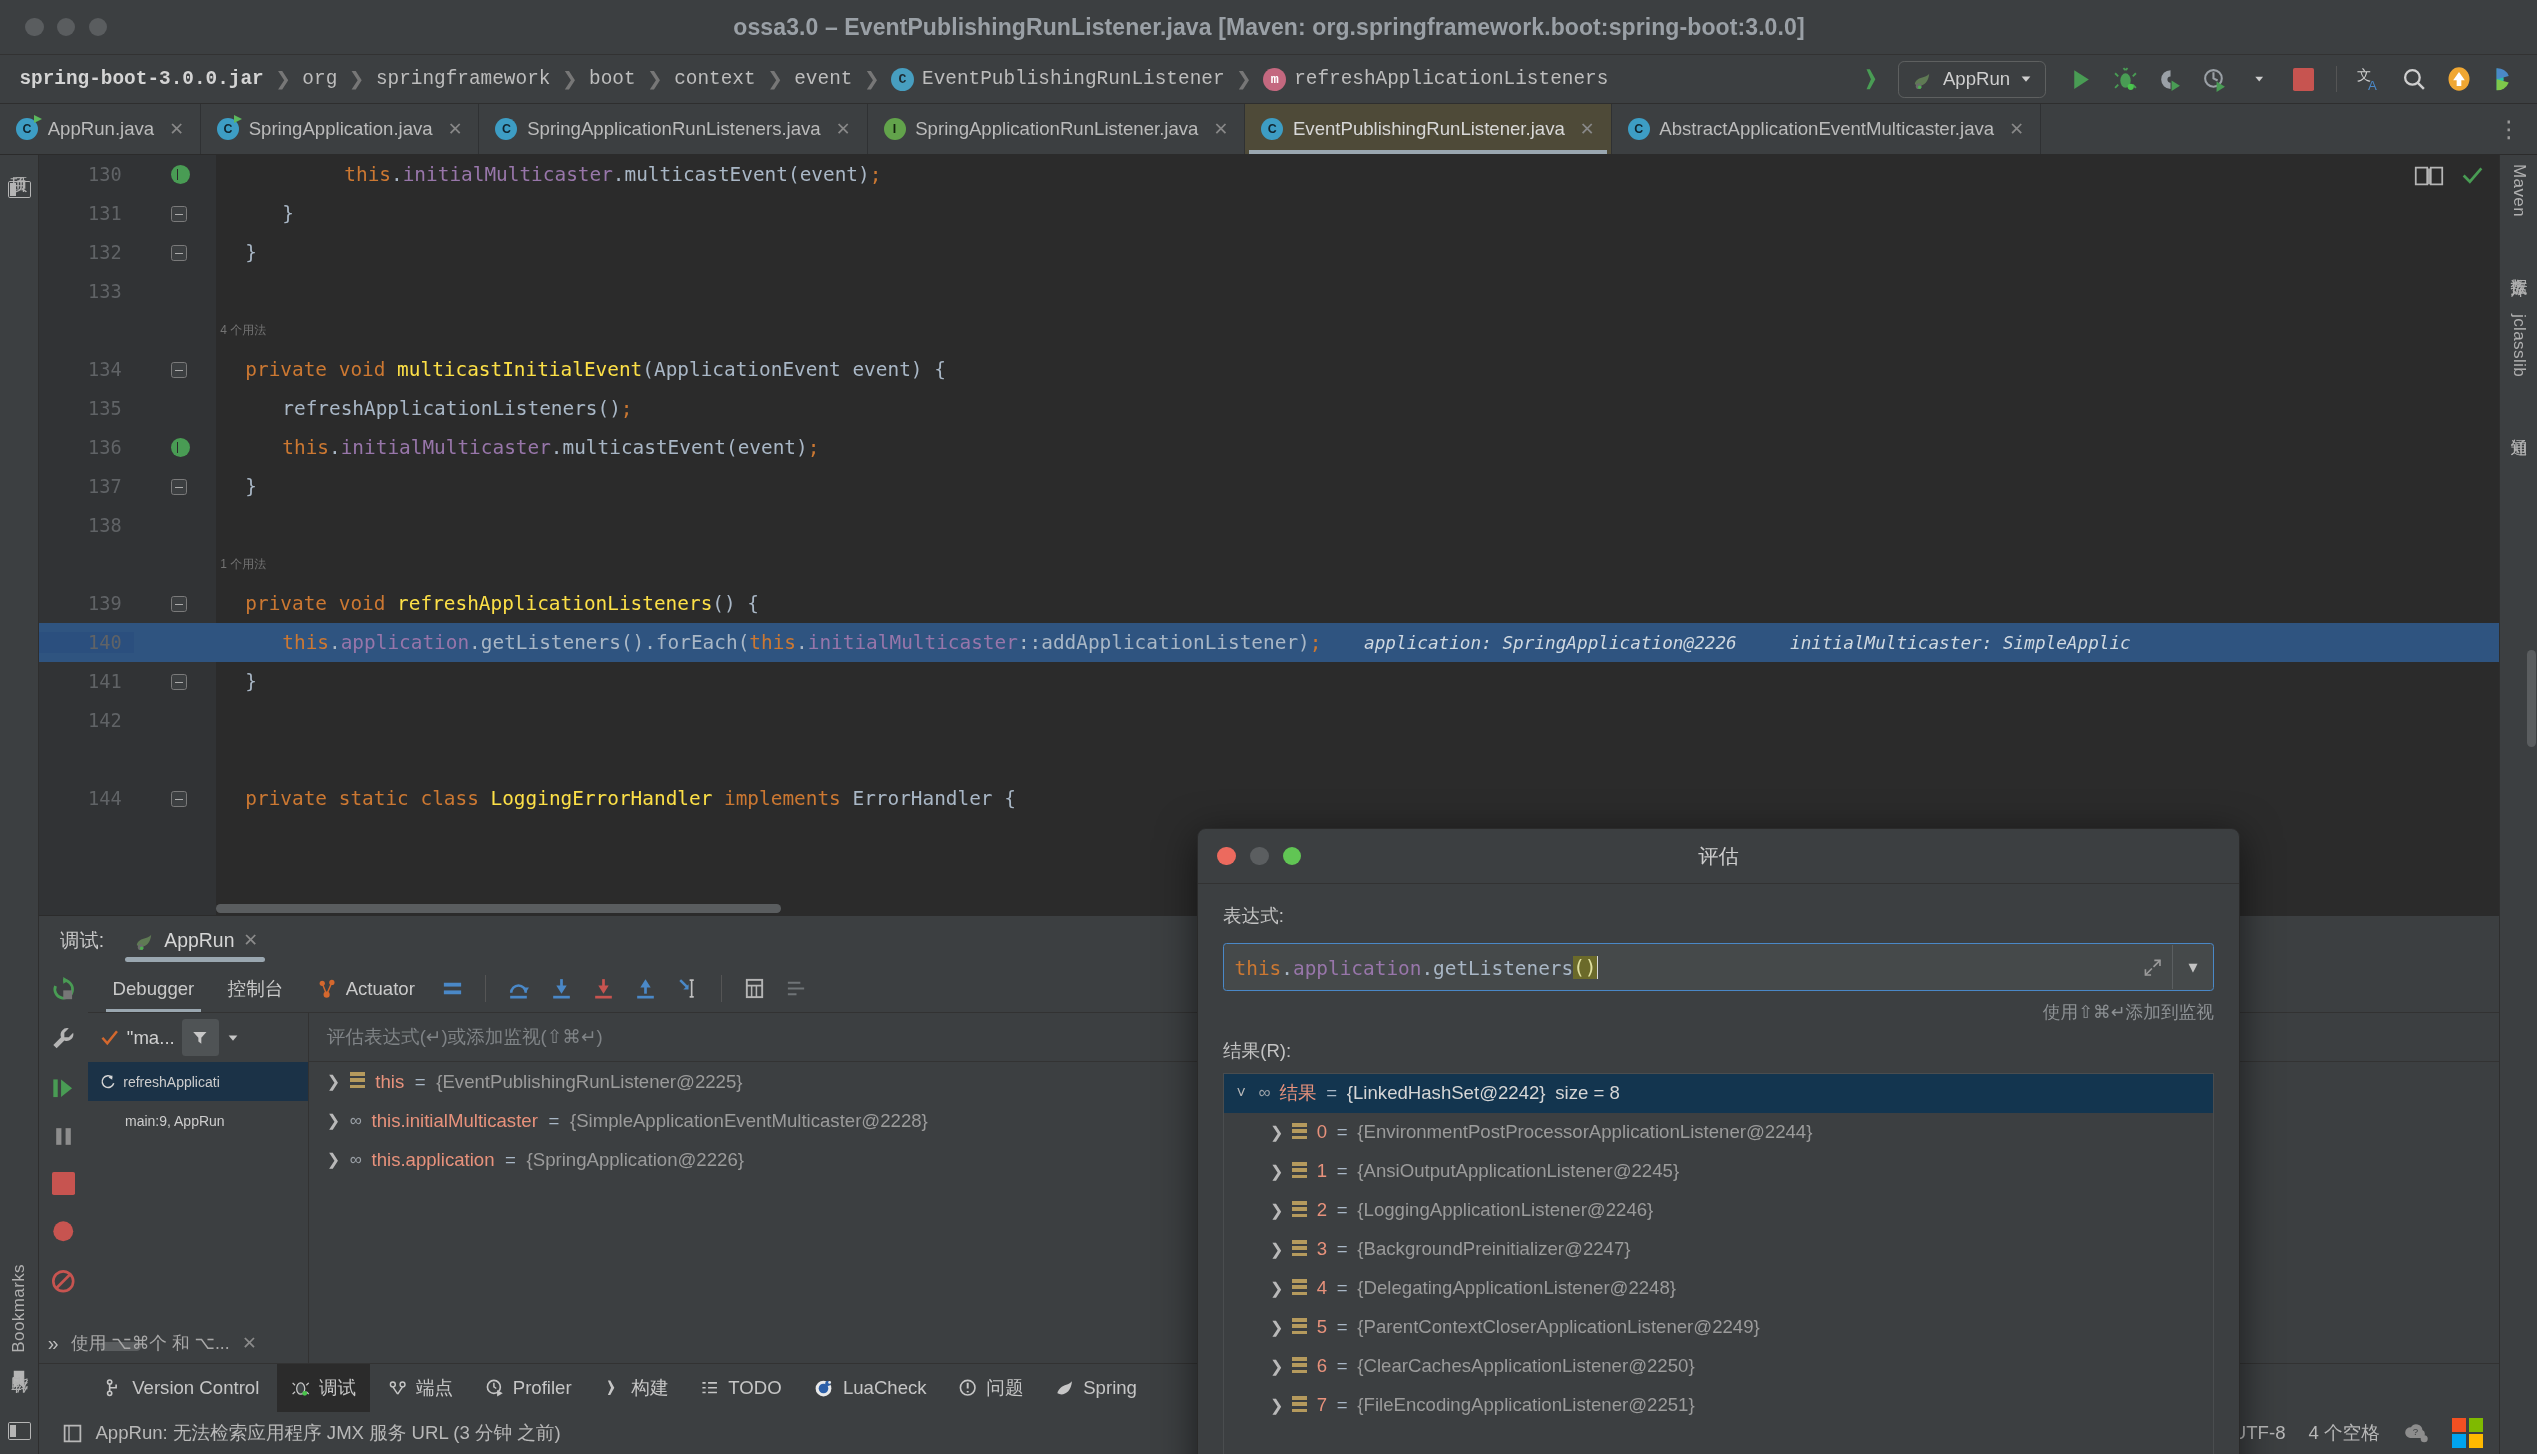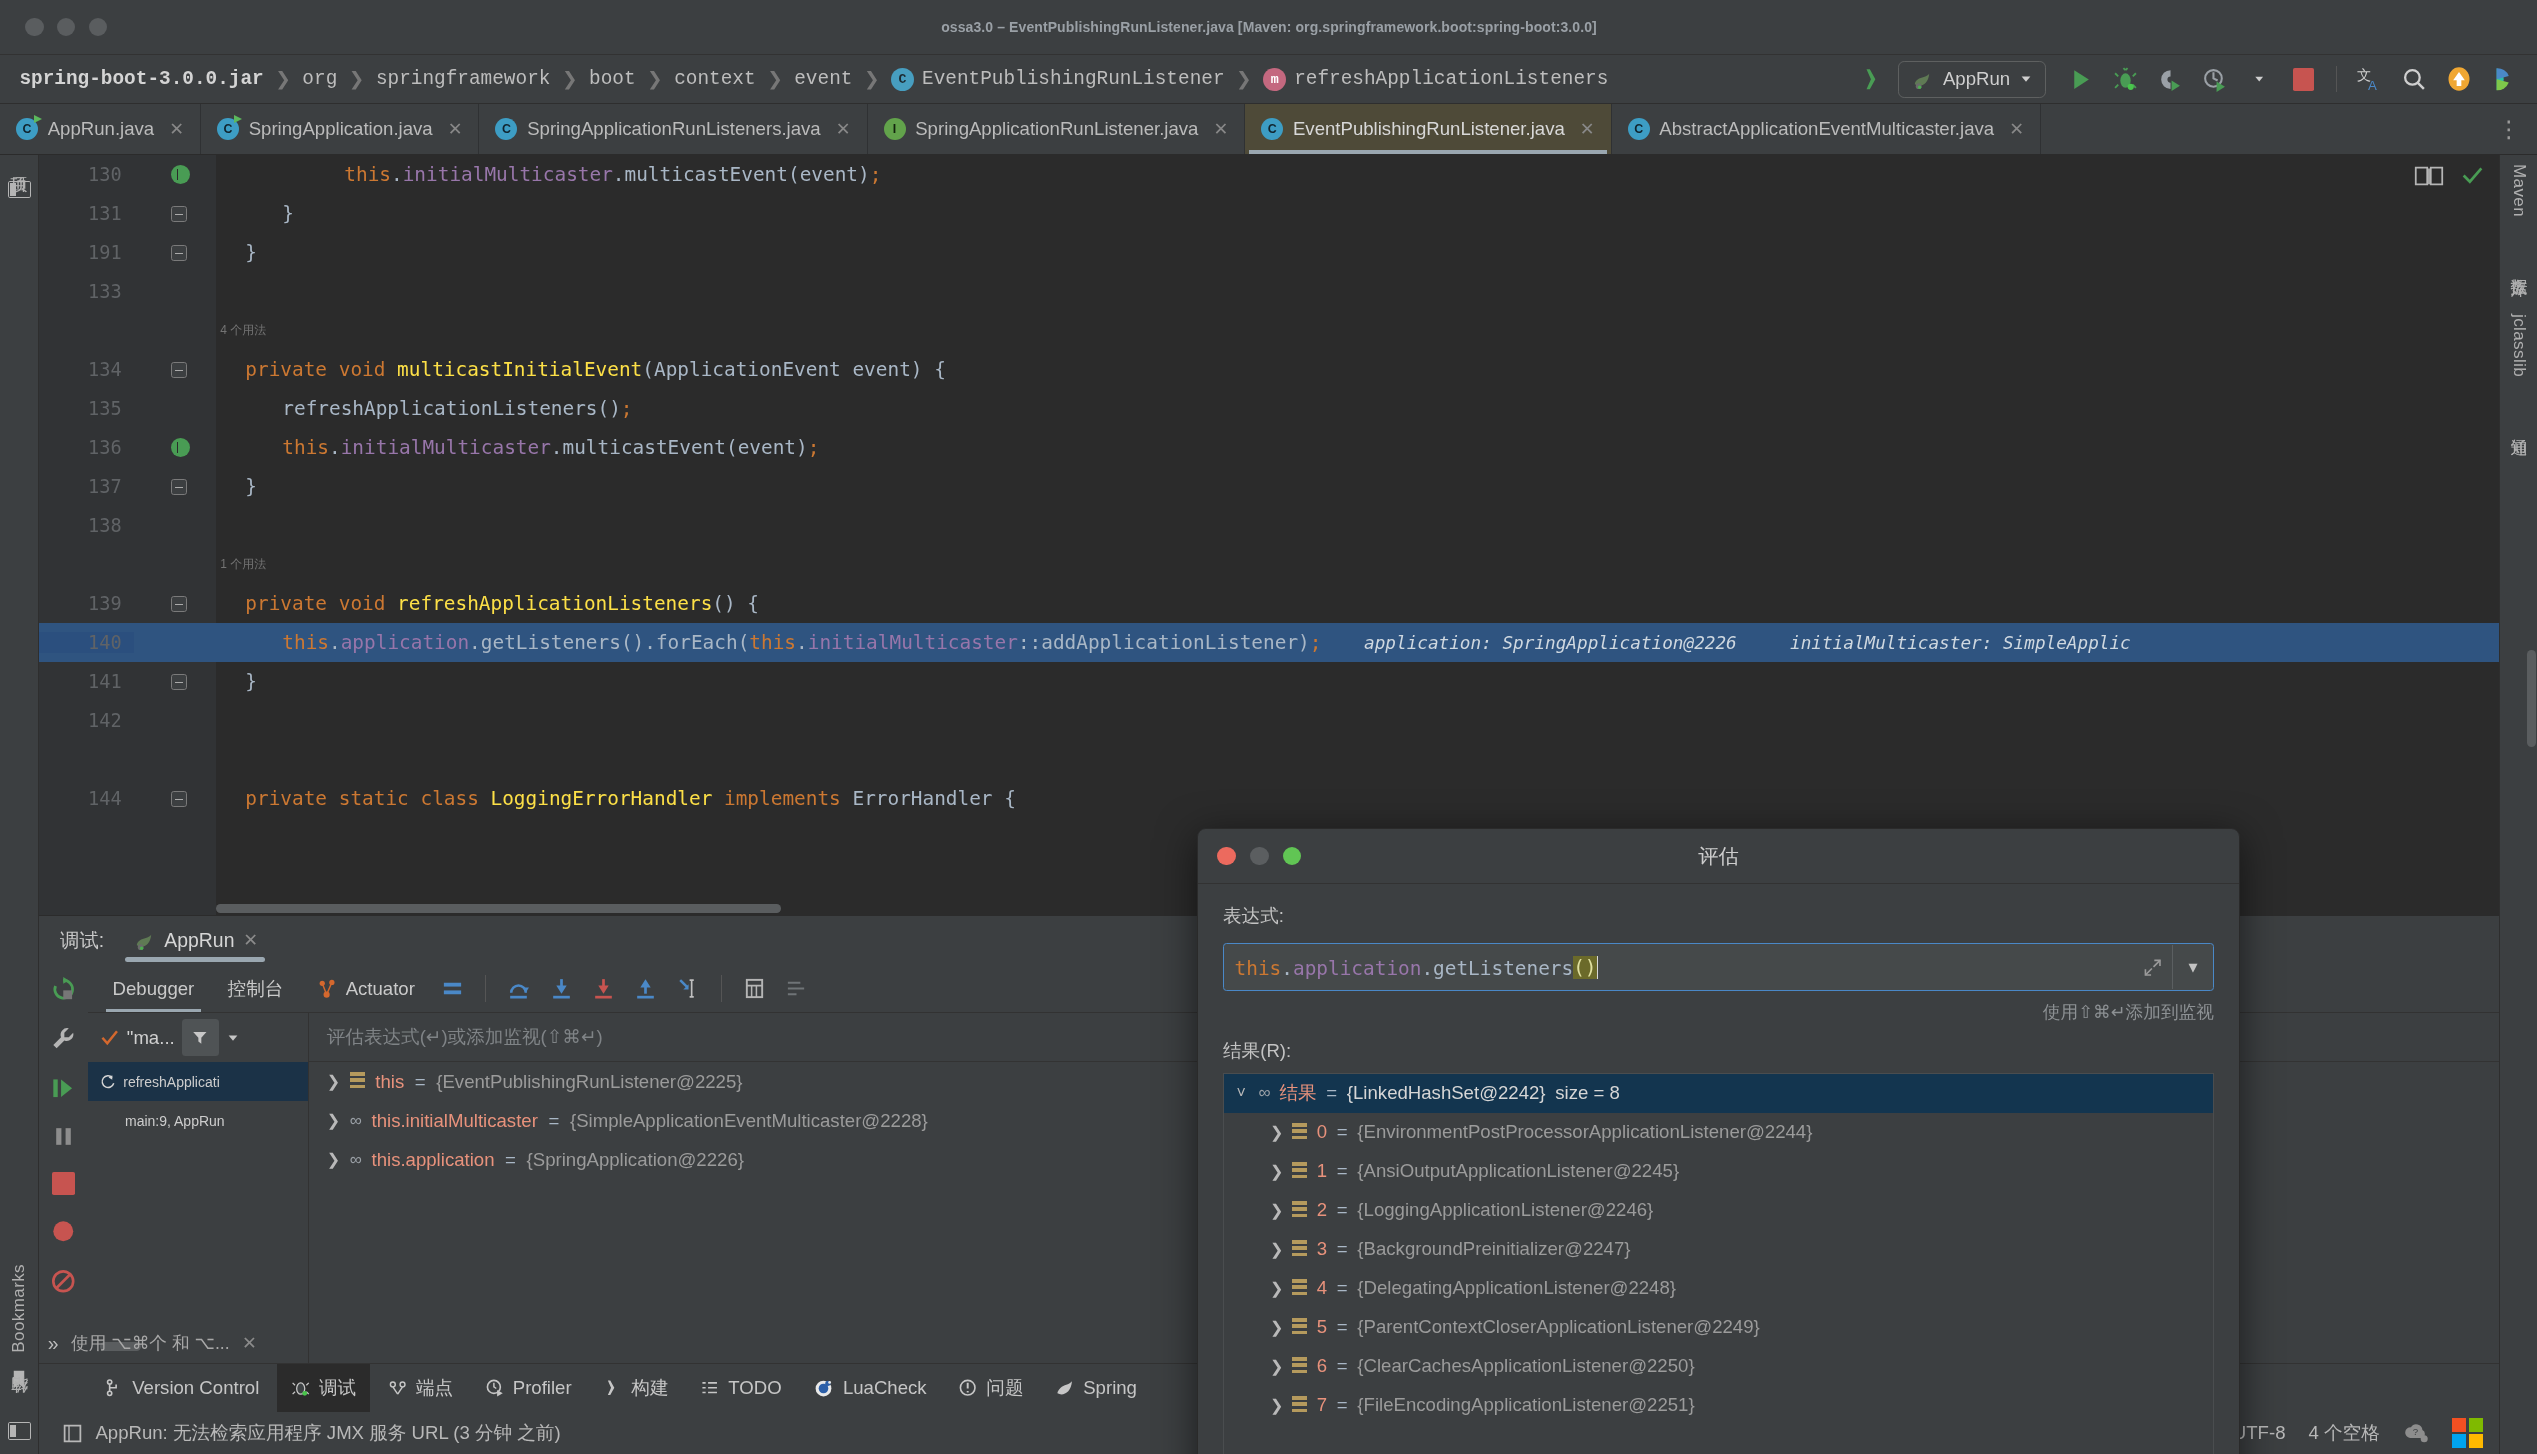--- a/index.html
+++ b/index.html
@@ -19,21 +19,21 @@
   .titlebar {
     height: 55px; background: #3c3f41;
     display: flex; align-items: center; position: relative;
     border-bottom: 0.9px solid #323232;
     flex: 0 0 55px;
   }
   .traffic { display: flex; gap: 13.3px; margin-left: 25px; }
   .traffic .dot { width: 18.6px; height: 18.6px; border-radius: 50%; background: #5a5d5f; }
   .win-title {
     position: absolute; left: 0; right: 0; text-align: center;
-    font-size: 14px; color: #9aa0a6; font-weight: bold;
+    font-size: 23px; color: #9aa0a6; font-weight: bold;
     letter-spacing: 0.1px; pointer-events: none;
   }
 
   
   .navbar {
     height: 49px; background: #3c3f41; display: flex; align-items: center;
     padding: 0 10.6px 0 19.4px; flex: 0 0 49px;
     border-bottom: 0.9px solid #2e2e2e;
   }
   .crumbs { display: flex; align-items: center; flex: 1; min-width: 0; }
@@ -476,21 +476,21 @@
             <span class="code"><span style="display:inline-block;width:124px"></span><span class="kw">this</span><span class="pun">.</span><span class="fld">initialMulticaster</span><span class="pun">.</span><span class="typ">multicastEvent</span><span class="pun">(event)</span><span class="semi">;</span></span>
           </div>
 
           <div class="line">
             <span class="lineno-cell">131</span>
             <span class="markcol"><span class="foldminus"></span></span>
             <span class="code"><span style="display:inline-block;width:62px"></span><span class="pun">}</span></span>
           </div>
 
           <div class="line">
-            <span class="lineno-cell">191</span>
+            <span class="lineno-cell">132</span>
             <span class="markcol"><span class="foldminus"></span></span>
             <span class="code"><span style="display:inline-block;width:25px"></span><span class="pun">}</span></span>
           </div>
 
           <div class="line">
             <span class="lineno-cell">133</span>
             <span class="markcol"></span>
             <span class="code"></span>
           </div>
 

